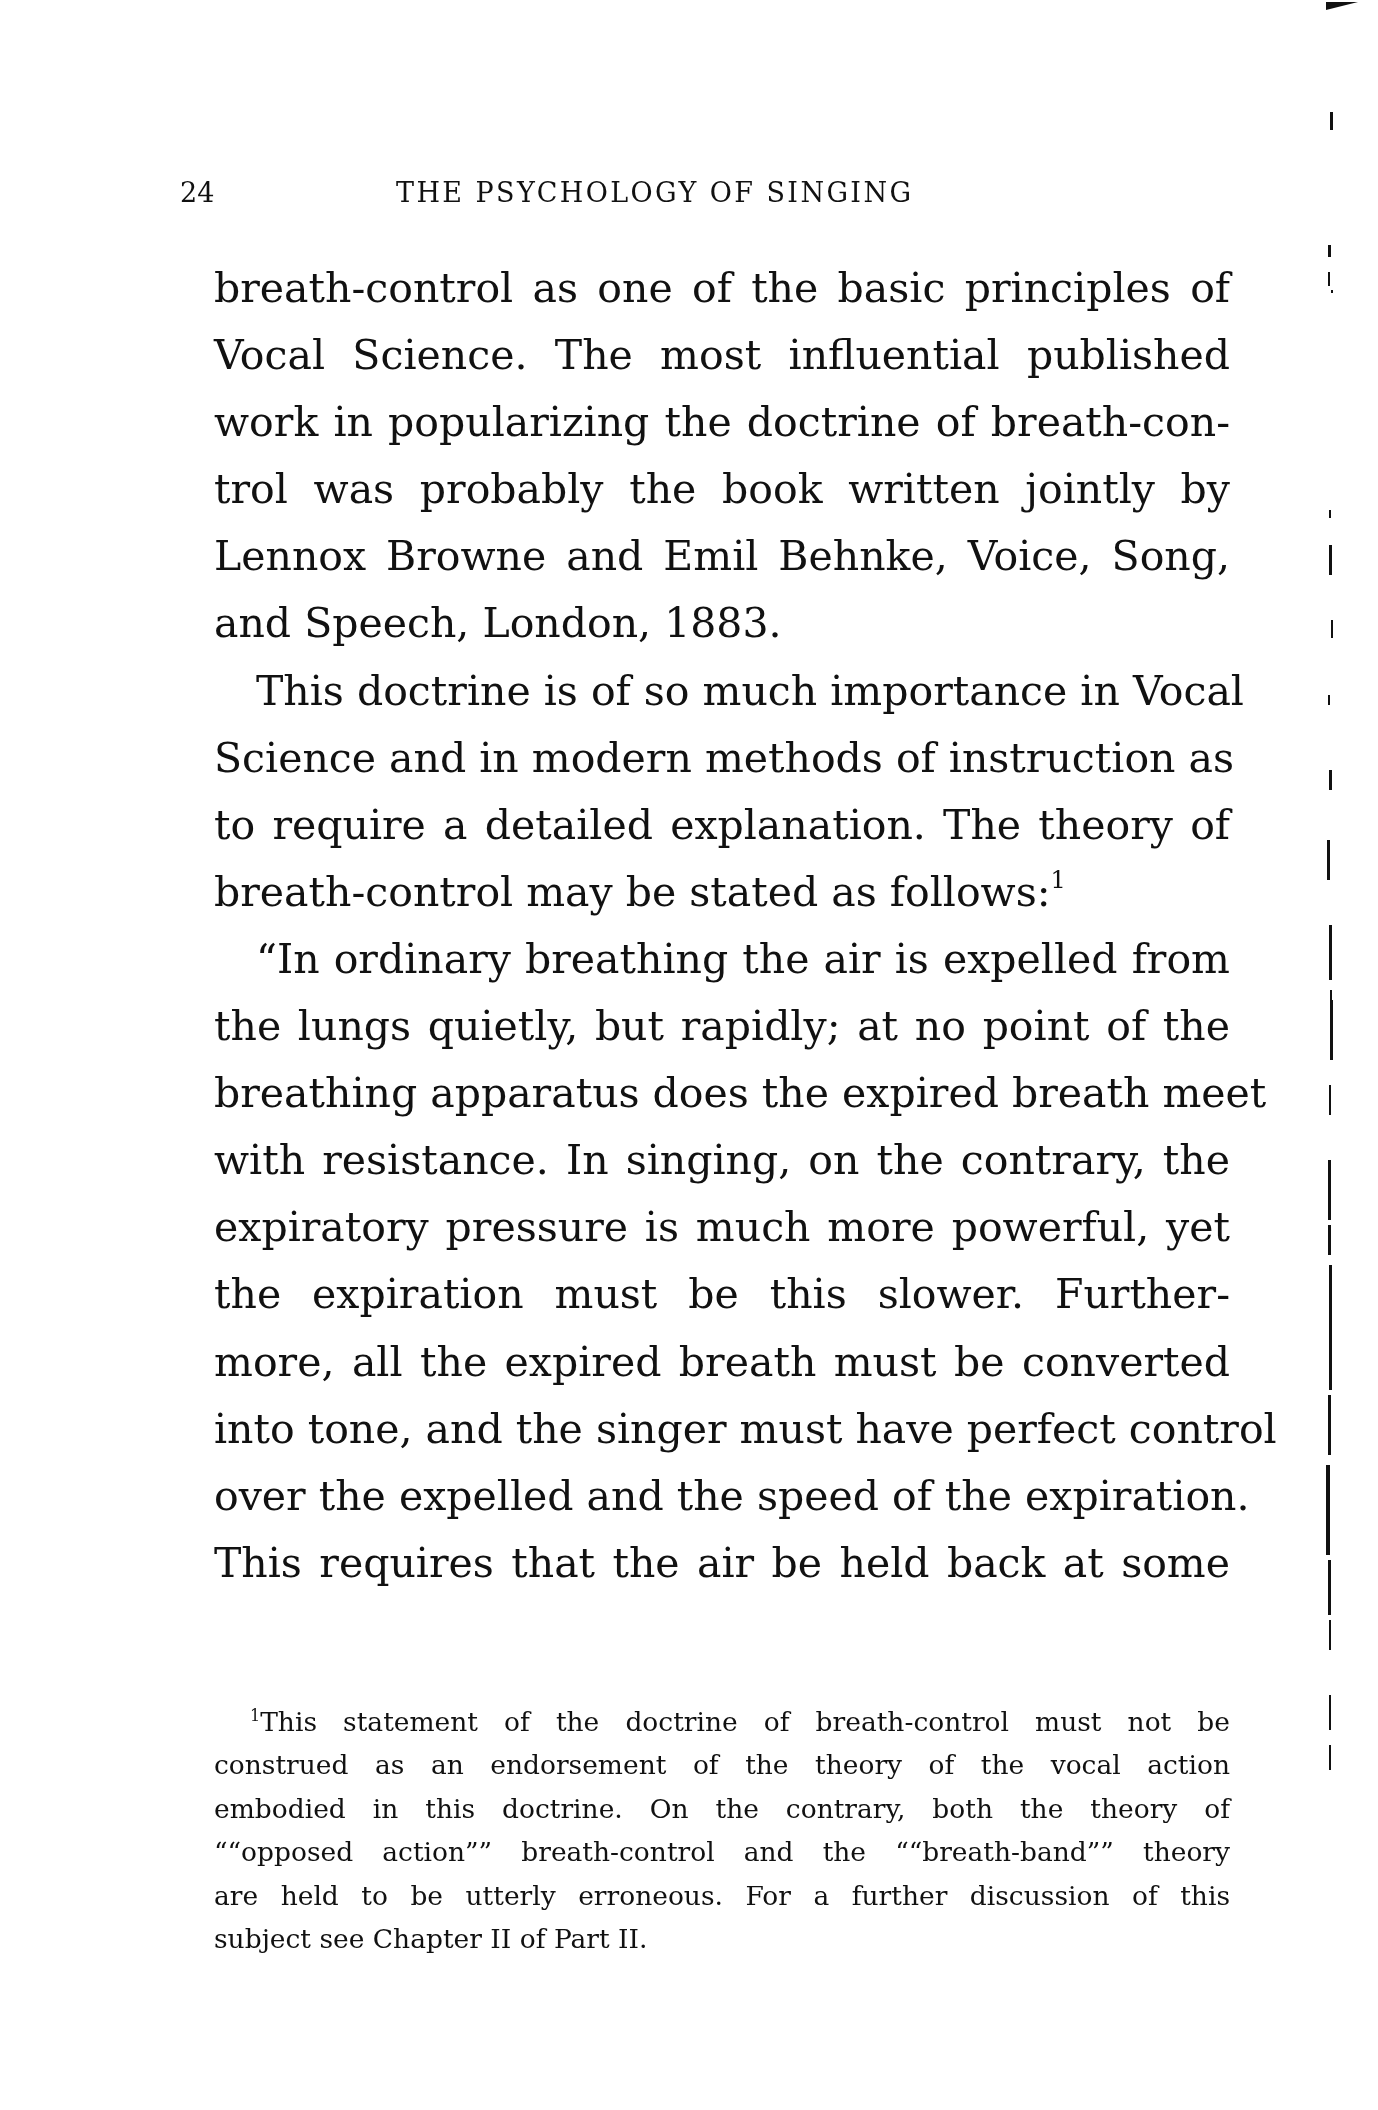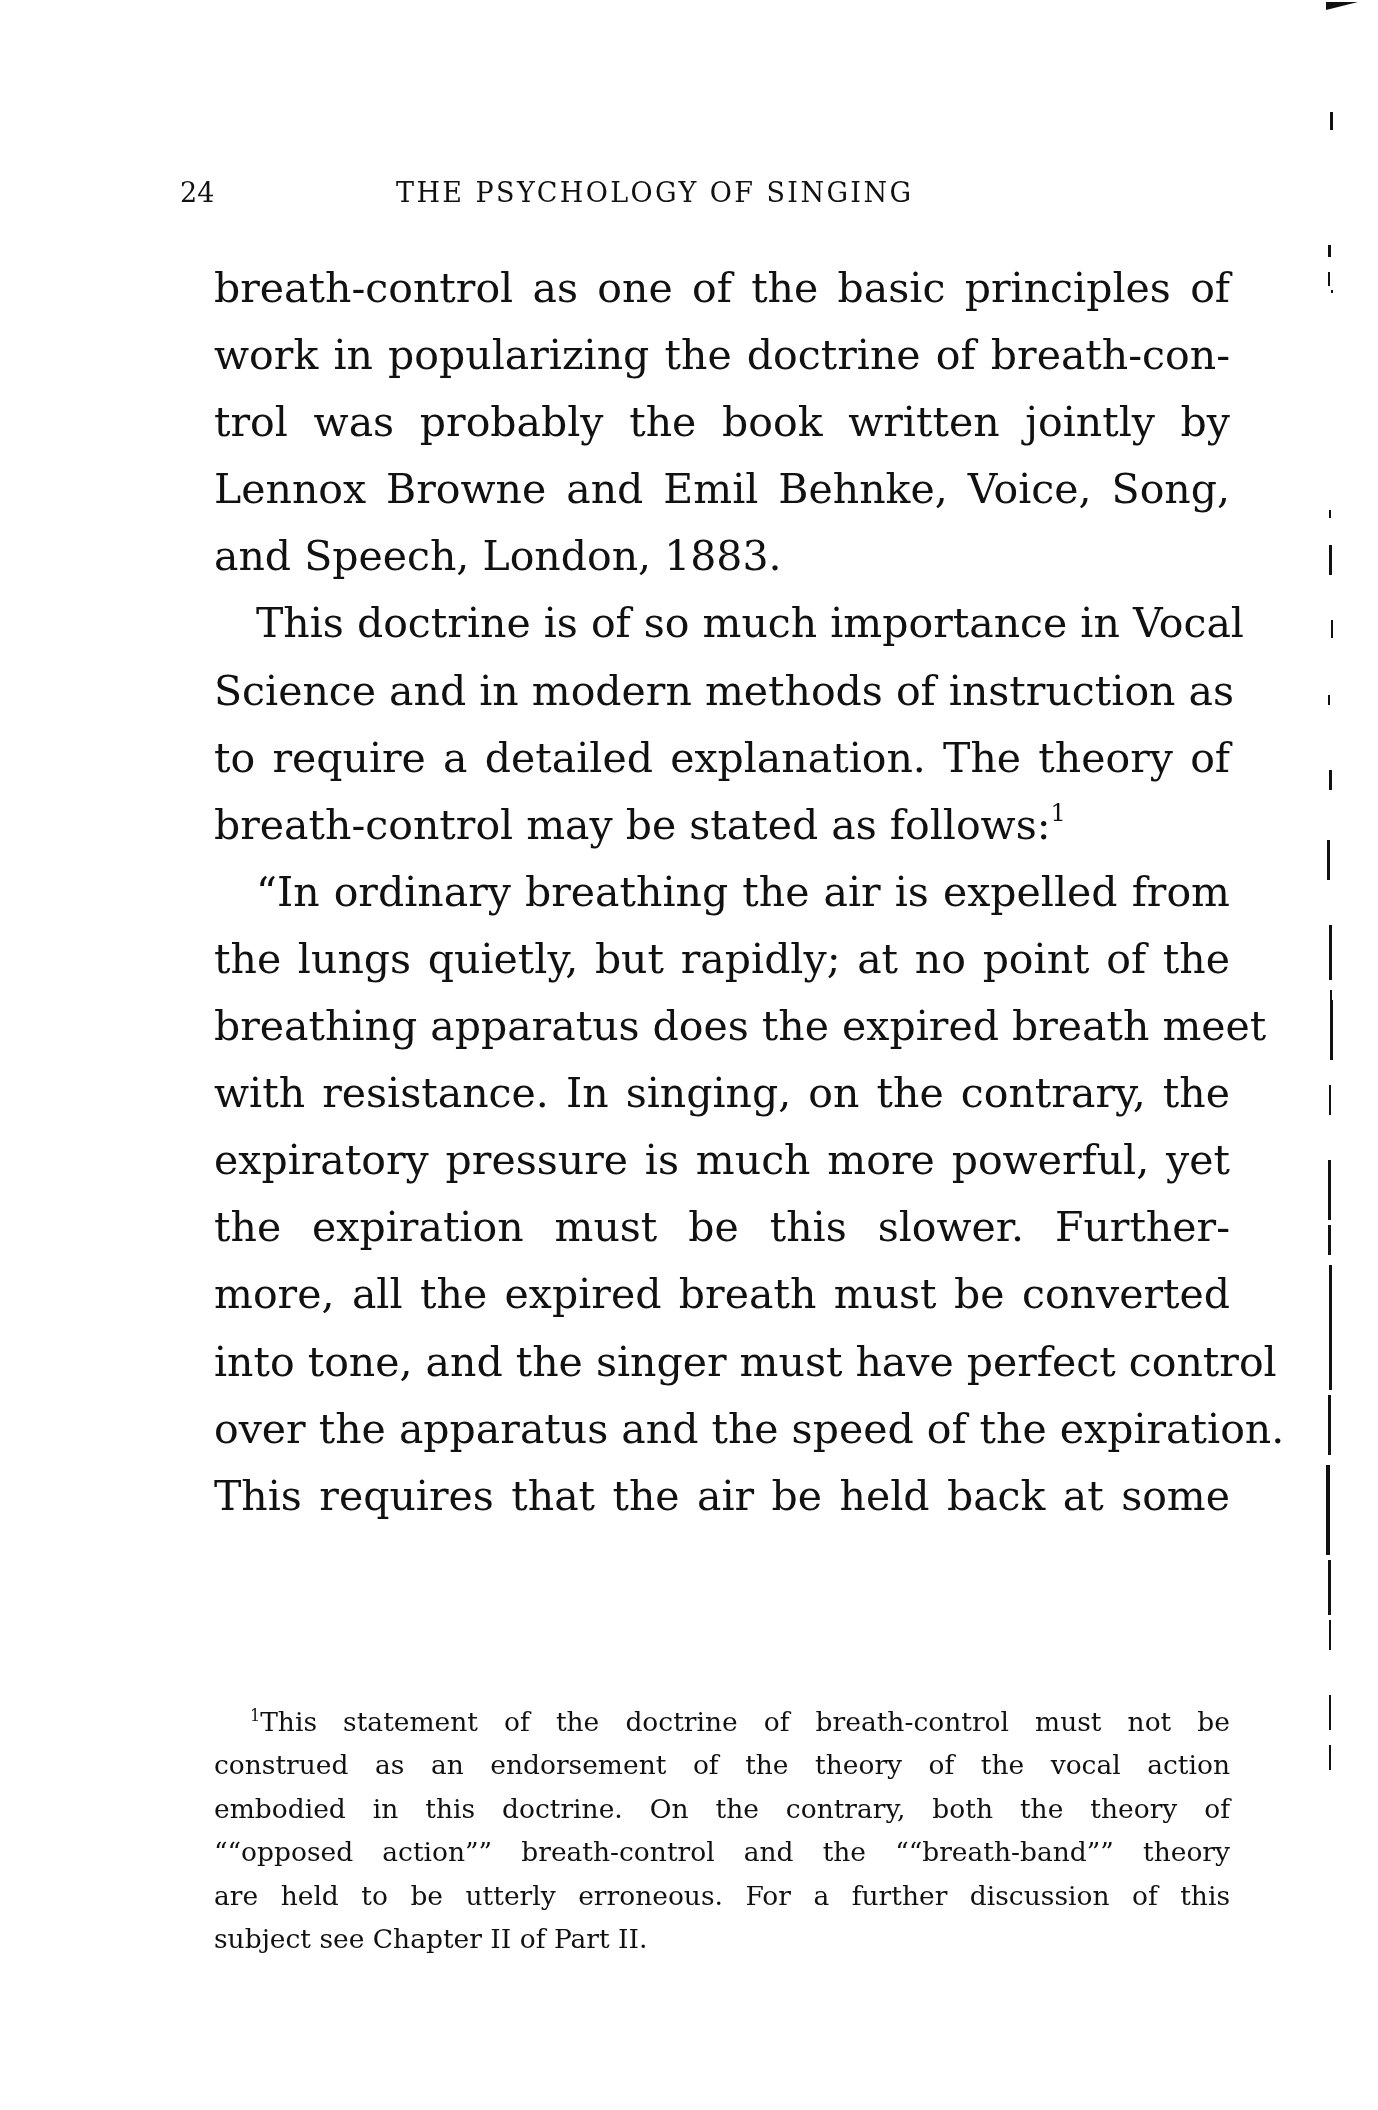--- a/index.html
+++ b/index.html
@@ -53,37 +53,38 @@
 
   <div class="corner-mark"></div>
 
   <div class="running-head">
     <span class="pno">24</span>
     <span class="title">THE PSYCHOLOGY OF SINGING</span>
   </div>
 
   <div class="body-text">
     <span class="line">breath-control as one of the basic principles of</span>
+    <span class="line">Vocal Science. The most influential published</span>
     <span class="line">work in popularizing the doctrine of breath-con-</span>
     <span class="line">trol was probably the book written jointly by</span>
     <span class="line"><span>Lennox Browne and Emil Behnke, </span><span class="it">Voice, Song,</span></span>
     <span class="line last"><span class="it">and Speech,</span><span> London, 1883.</span></span>
     <span class="line indent">This doctrine is of so much importance in Vocal</span>
     <span class="line">Science and in modern methods of instruction as</span>
     <span class="line">to require a detailed explanation. The theory of</span>
     <span class="line last"><span>breath-control may be stated as follows:</span><sup class="fn">1</sup></span>
     <span class="line indent">“In ordinary breathing the air is expelled from</span>
     <span class="line">the lungs quietly, but rapidly; at no point of the</span>
     <span class="line">breathing apparatus does the expired breath meet</span>
     <span class="line">with resistance. In singing, on the contrary, the</span>
     <span class="line">expiratory pressure is much more powerful, yet</span>
     <span class="line">the expiration must be this slower. Further-</span>
     <span class="line">more, all the expired breath must be converted</span>
     <span class="line">into tone, and the singer must have perfect control</span>
-    <span class="line">over the apparatus and the speed of the expiration.</span>
+    <span class="line">over the expelled and the speed of the expiration.</span>
     <span class="line">This requires that the air be held back at some</span>
   </div>
 
   <div class="footnote">
     <span class="line indent"><sup class="fn">1</sup><span>This statement of the doctrine of breath-control must not be</span></span>
     <span class="line">construed as an endorsement of the theory of the vocal action</span>
     <span class="line">embodied in this doctrine. On the contrary, both the theory of</span>
     <span class="line">““opposed action”” breath-control and the ““breath-band”” theory</span>
     <span class="line">are held to be utterly erroneous. For a further discussion of this</span>
     <span class="line last">subject see Chapter II of Part II.</span>

